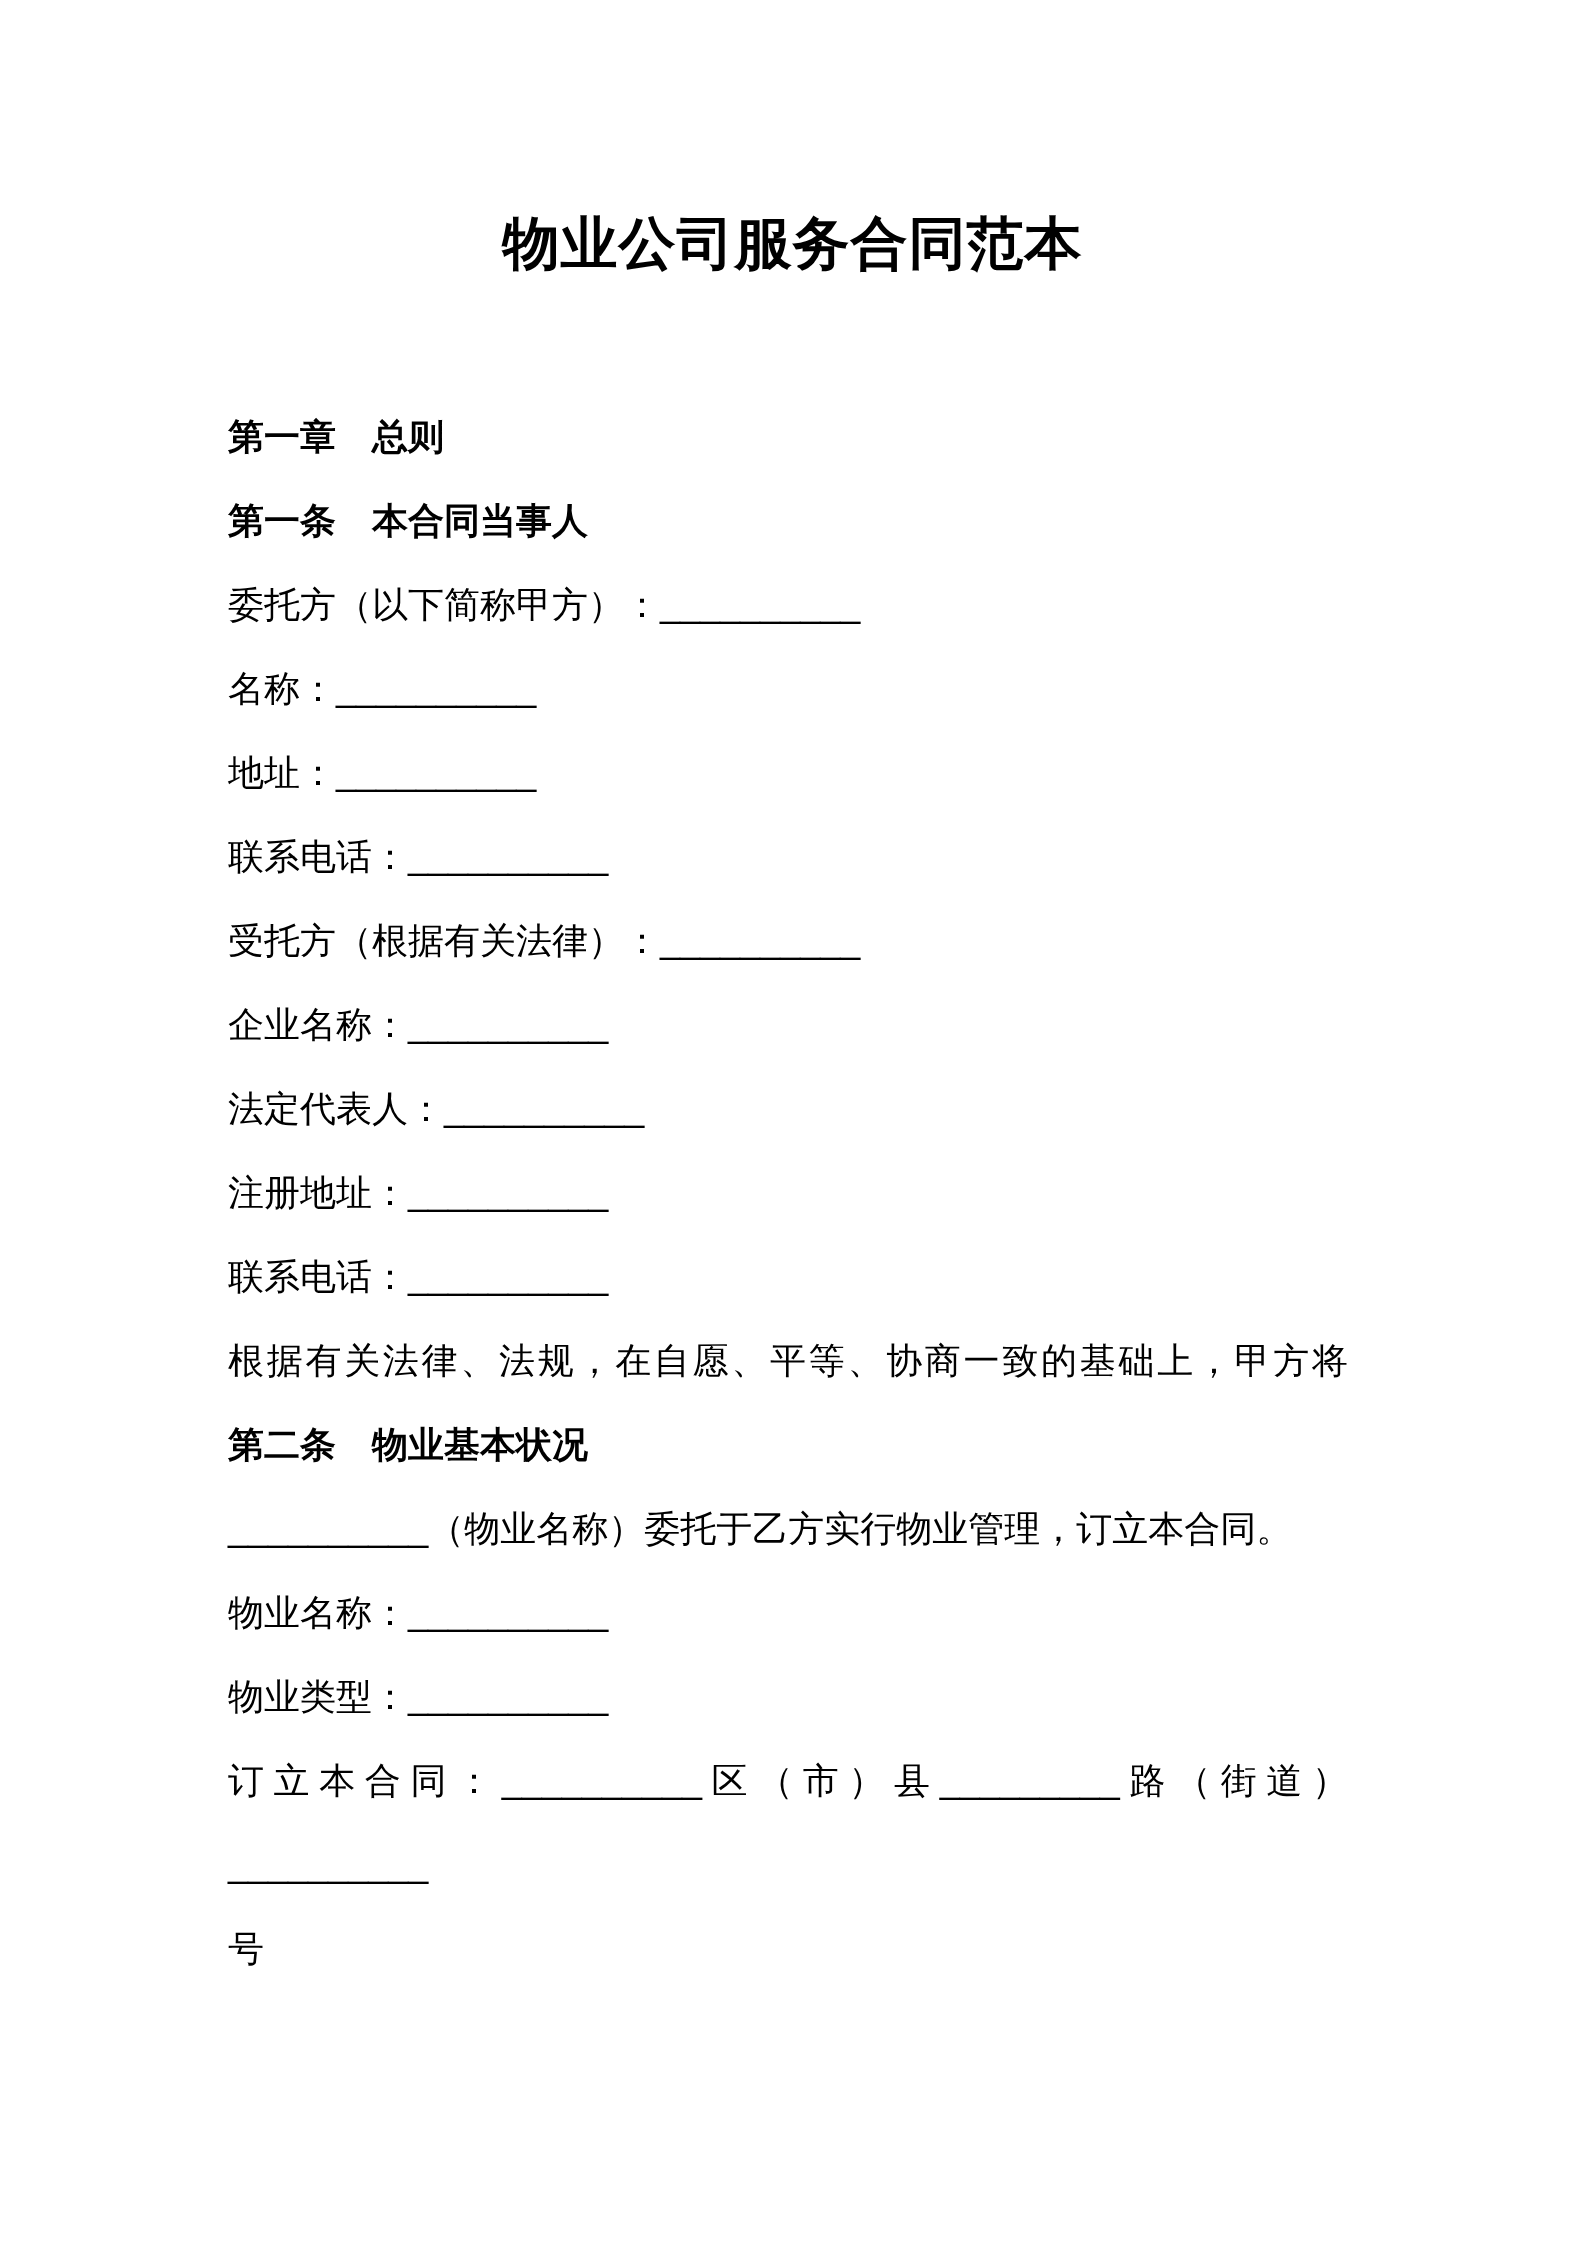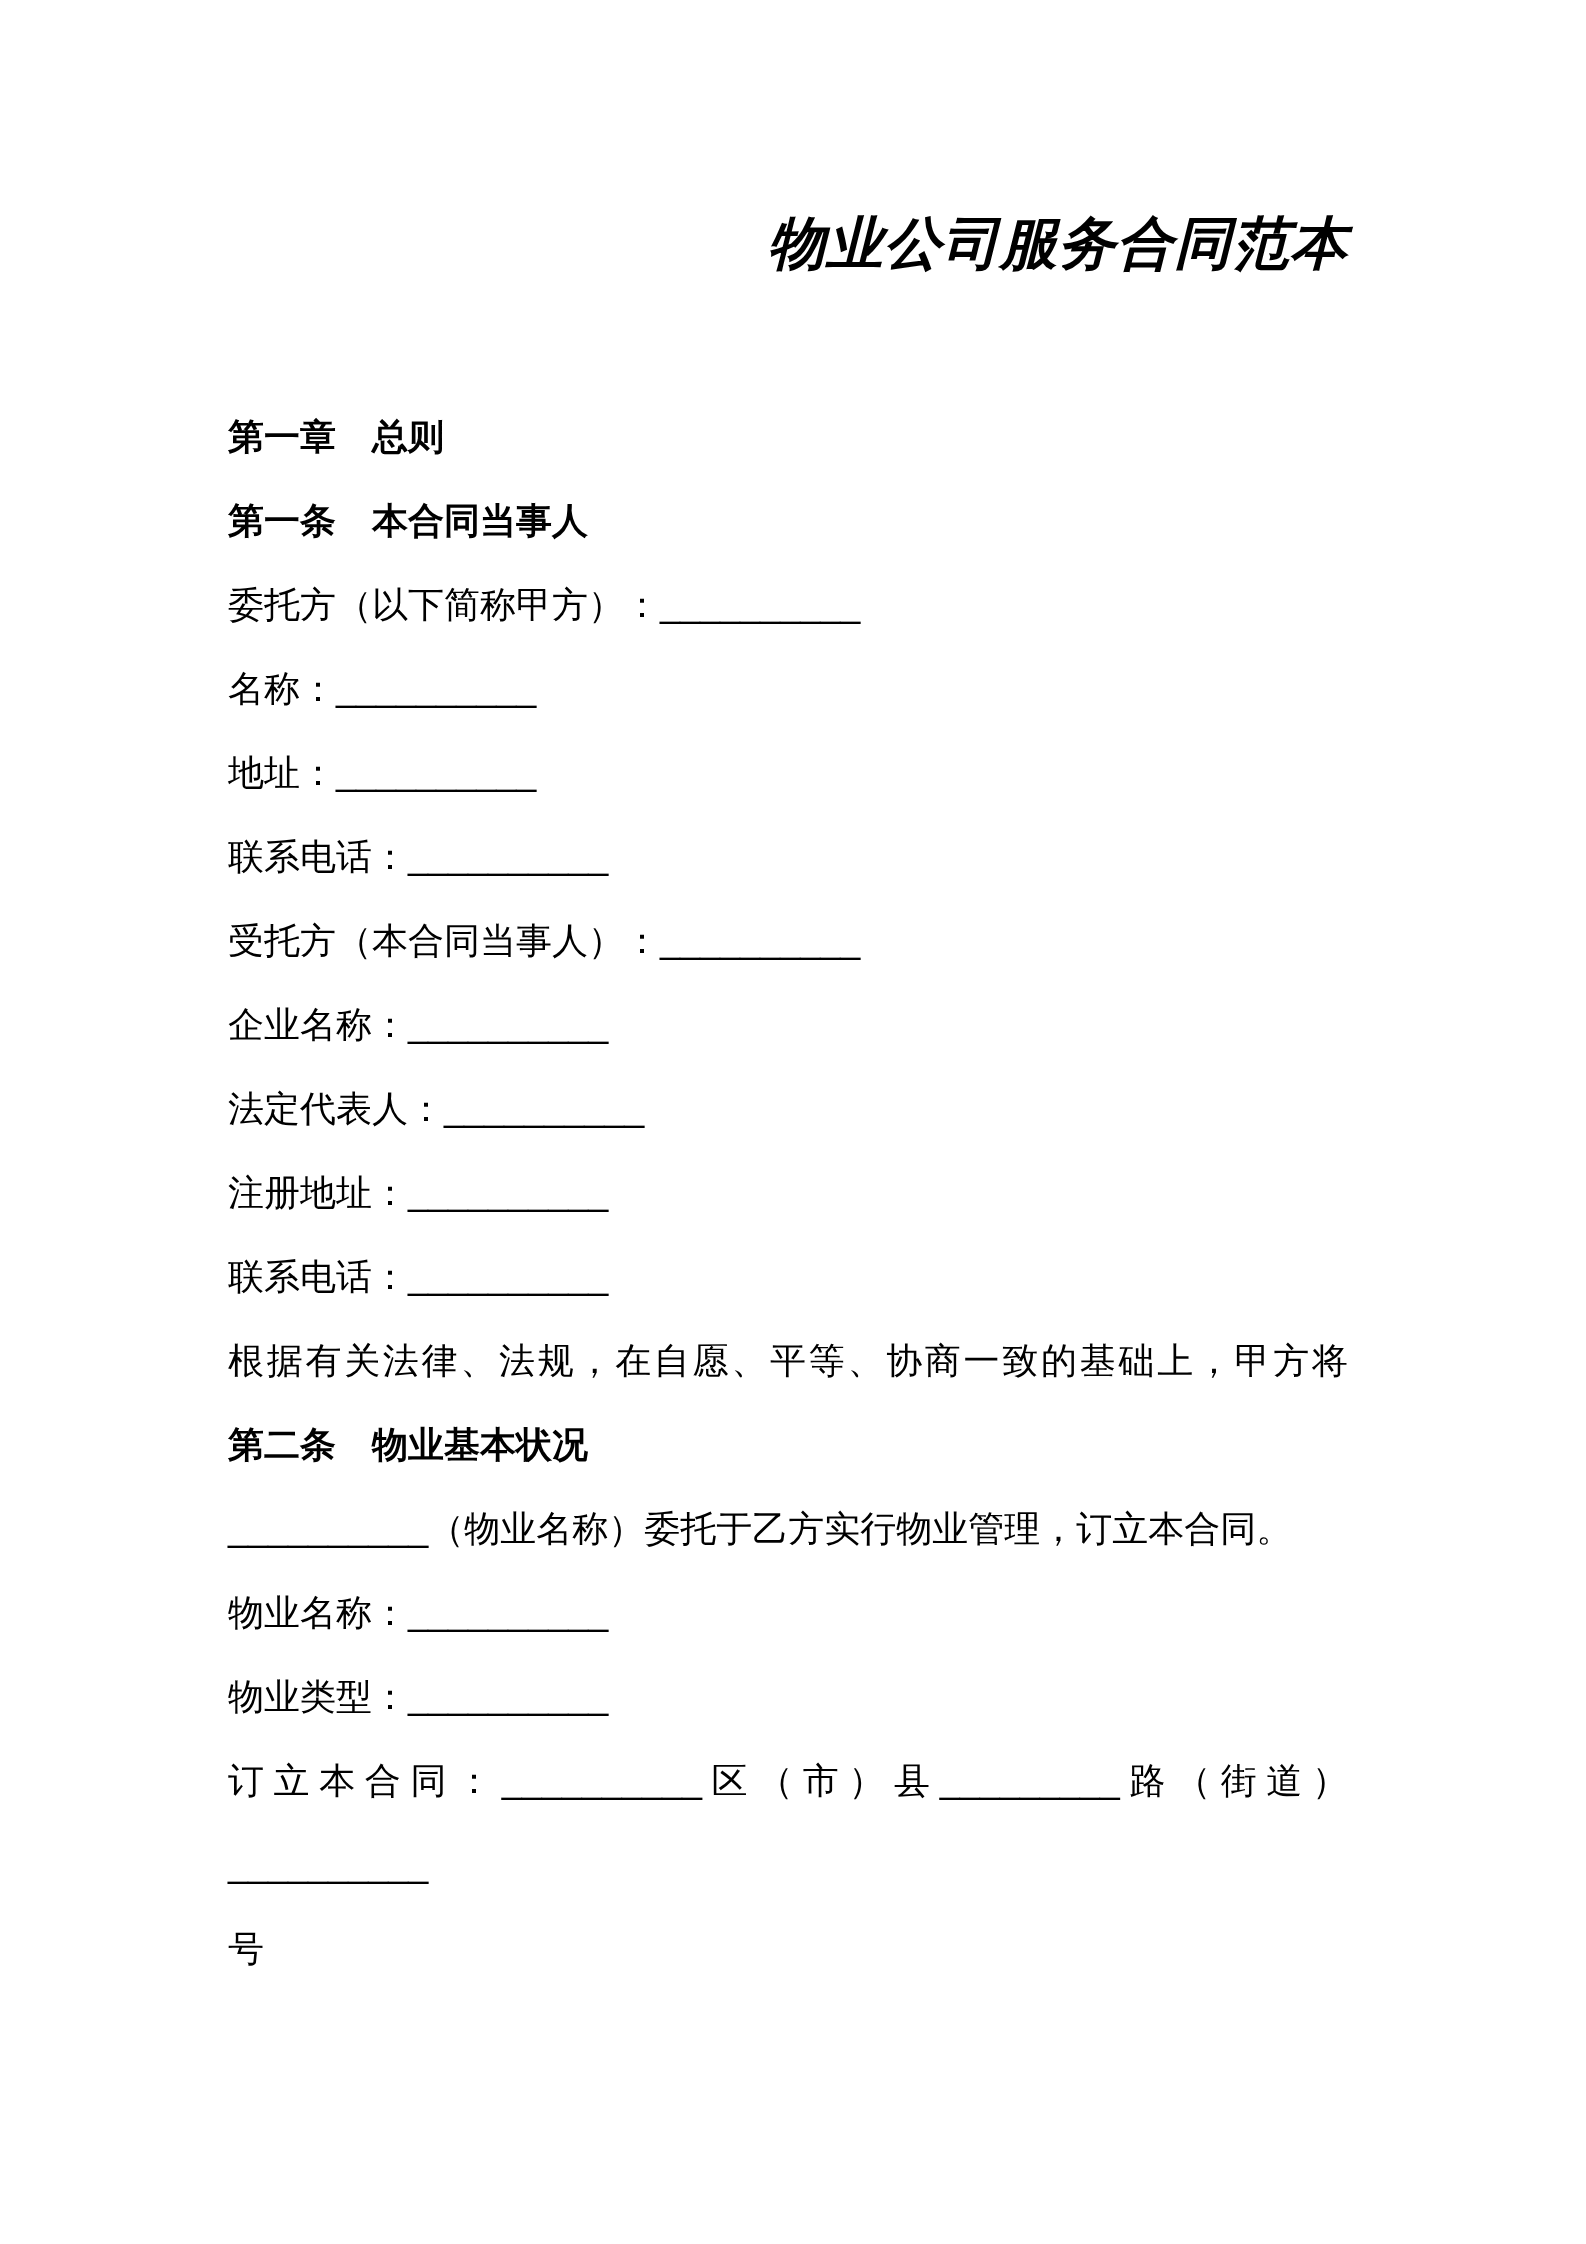--- a/index.html
+++ b/index.html
@@ -15,27 +15,26 @@
     color: #000000;
     font-family: "Liberation Sans", "DejaVu Sans", sans-serif;
     overflow: hidden;
   }
   .doc-title {
     position: absolute;
     top: 211px;
     left: 237px;
     right: 238px;
     margin: 0;
-    text-align: right;
+    text-align: center;
     font-size: 57px;
     line-height: 64px;
     font-weight: 700;
     letter-spacing: 1px;
     white-space: pre;
-    font-style: italic;
   }
   .doc-body {
     position: absolute;
     top: 395px;
     left: 228px;
     right: 238px;
   }
   .doc-line {
     margin: 0;
     font-size: 36px;
@@ -57,21 +56,21 @@
 
 <div class="page">
   <h1 class="doc-title">物业公司服务合同范本</h1>
   <div class="doc-body" id="doc-body">
       <div class="doc-line heading">第一章　总则</div>
       <div class="doc-line heading">第一条　本合同当事人</div>
       <div class="doc-line">委托方（以下简称甲方）：__________</div>
       <div class="doc-line">名称：__________</div>
       <div class="doc-line">地址：__________</div>
       <div class="doc-line">联系电话：__________</div>
-      <div class="doc-line">受托方（本合同当事人）：__________</div>
+      <div class="doc-line">受托方（根据有关法律）：__________</div>
       <div class="doc-line">企业名称：__________</div>
       <div class="doc-line">法定代表人：__________</div>
       <div class="doc-line">注册地址：__________</div>
       <div class="doc-line">联系电话：__________</div>
       <div class="doc-line justify">根据有关法律、法规，在自愿、平等、协商一致的基础上，甲方将</div>
       <div class="doc-line heading">第二条　物业基本状况</div>
       <div class="doc-line">__________（物业名称）委托于乙方实行物业管理，订立本合同。</div>
       <div class="doc-line">物业名称：__________</div>
       <div class="doc-line">物业类型：__________</div>
       <div class="doc-line justify">订立本合同：__________区（市）县_________路（街道） __________</div>

